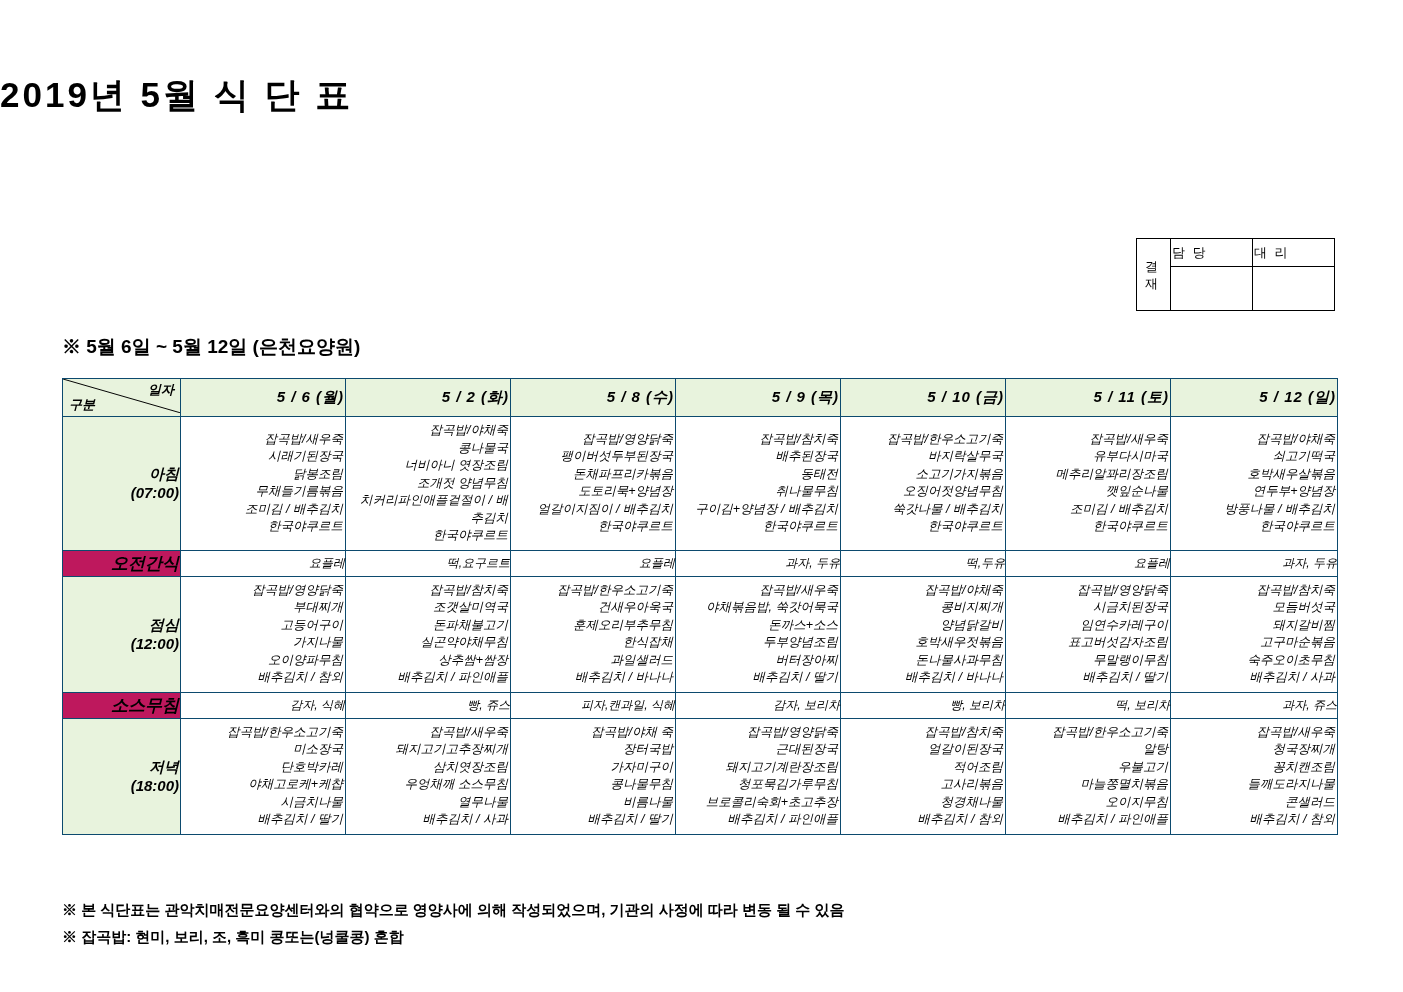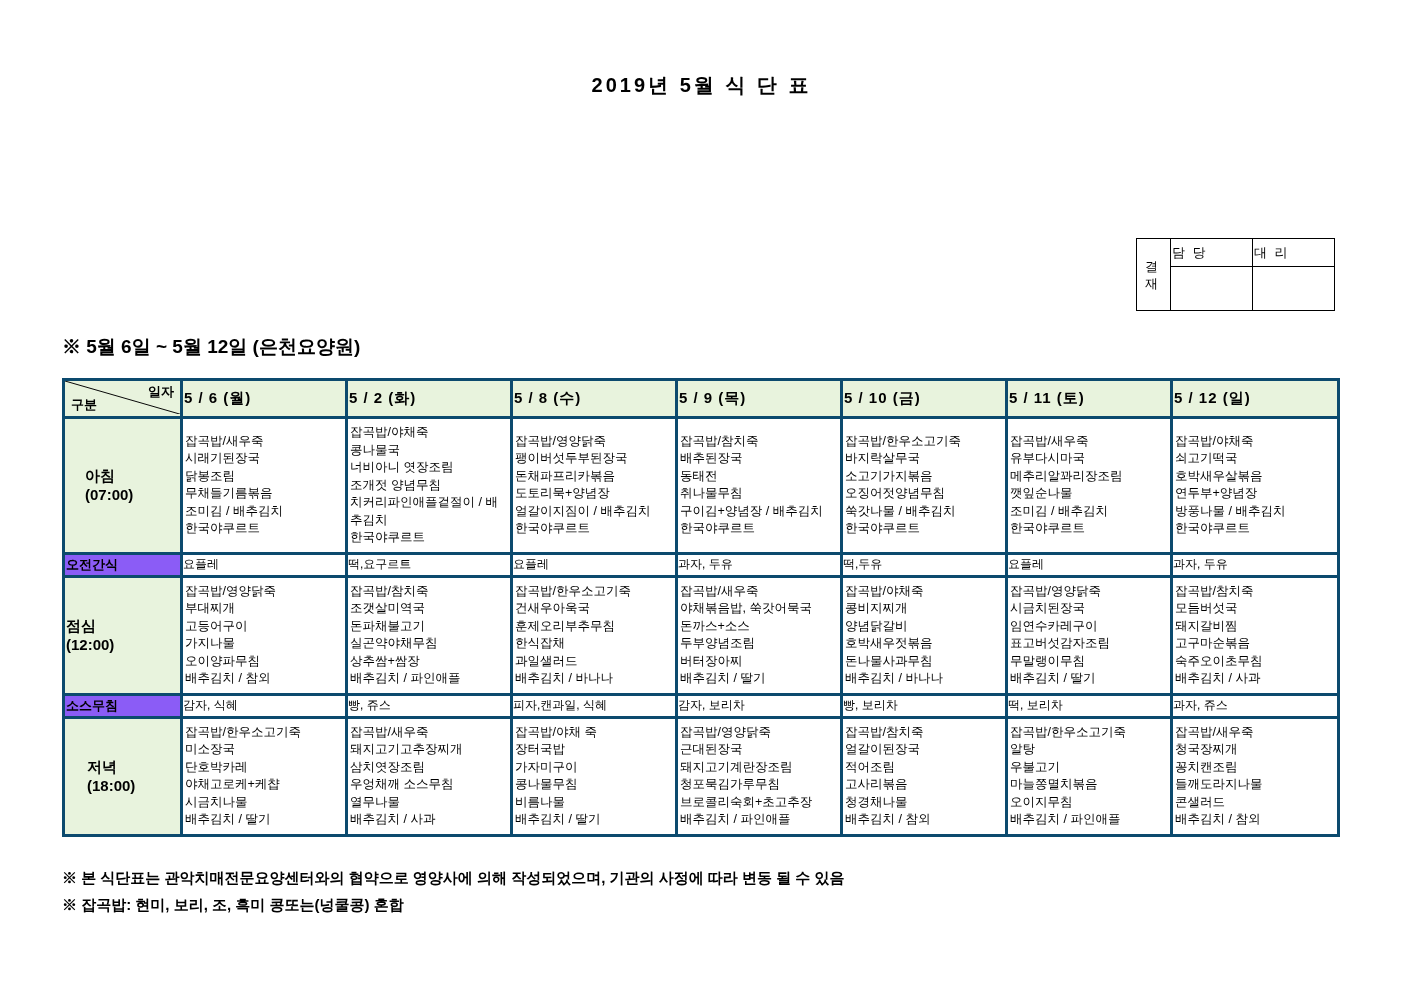--- a/index.html
+++ b/index.html
@@ -9,22 +9,22 @@
     background: #ffffff;
     font-family: "Liberation Sans", sans-serif;
     color: #000;
   }
   .page {
     position: relative;
     width: 1403px; height: 992px;
     padding: 0;
   }
   .title {
-    text-align: center;
-    font-size: 20px;
+    text-align: left;
+    font-size: 35px;
     font-weight: bold;
     letter-spacing: 3px;
     margin-top: 72px;
   }
   .approval {
     position: absolute;
     top: 166px;
     right: 68px;
     border-collapse: collapse;
   }
@@ -58,23 +58,24 @@
 
   table.menu {
     position: absolute;
     top: 306px;
     left: 62px;
     width: 1275px;
     border-collapse: collapse;
     table-layout: fixed;
   }
   table.menu td, table.menu th {
-    border: 3px solid #0c4a6e;
+    border: 1px solid #0c4a6e;
     vertical-align: middle;
-    text-align: left;
+    text-align: right;
+    font-style: italic;
   }
   .corner {
     width: 118px;
     height: 34px;
     position: relative;
     padding: 0;
     background: #e8f3dd;
   }
   .corner .diag {
     position: absolute; inset: 0;
@@ -92,39 +93,39 @@
     height: 38px;
     letter-spacing: 1px;
   }
   td.rowlabel {
     background: #e8f3dd;
     font-size: 15px;
     font-weight: bold;
     line-height: 19px;
   }
   td.snacklabel {
-    background: #8b5cf6;
-    font-size: 13px;
+    background: #be185d;
+    font-size: 17px;
     font-weight: bold;
     height: 22px;
   }
   td.meal {
     font-size: 12.5px;
     line-height: 17.5px;
     padding: 5px 2px;
     white-space: pre-line;
   }
   td.snack {
     font-size: 12px;
     height: 22px;
     padding: 0;
   }
   .footnotes {
     position: absolute;
-    top: 792px;
+    top: 824px;
     left: 62px;
     font-size: 15px;
     font-weight: bold;
     line-height: 27px;
   }
 </style>
 </head>
 <body>
 
 <div class="page">

